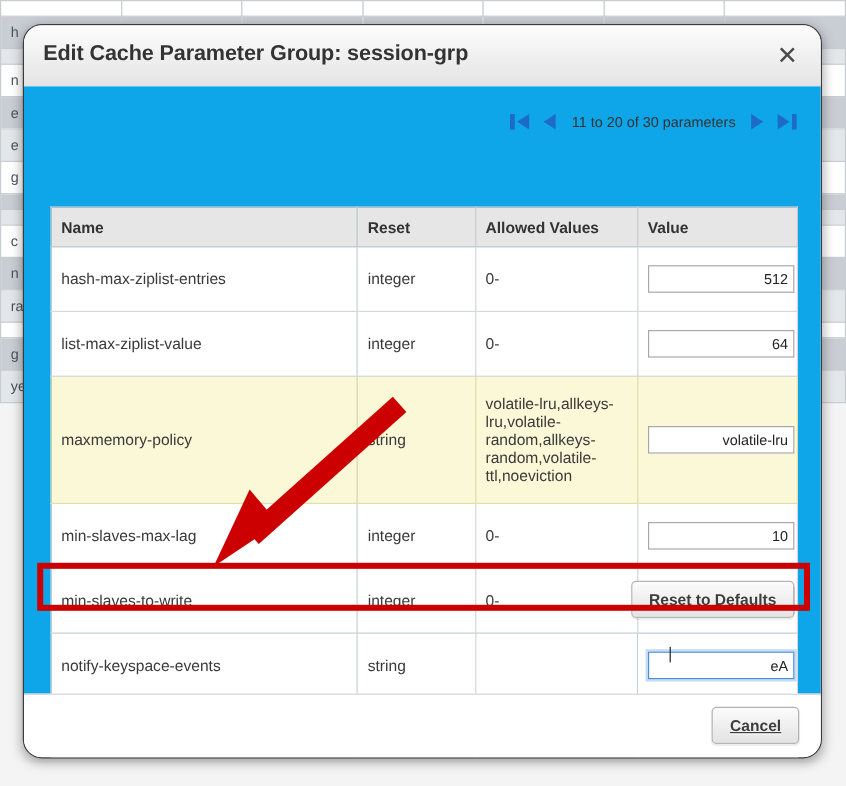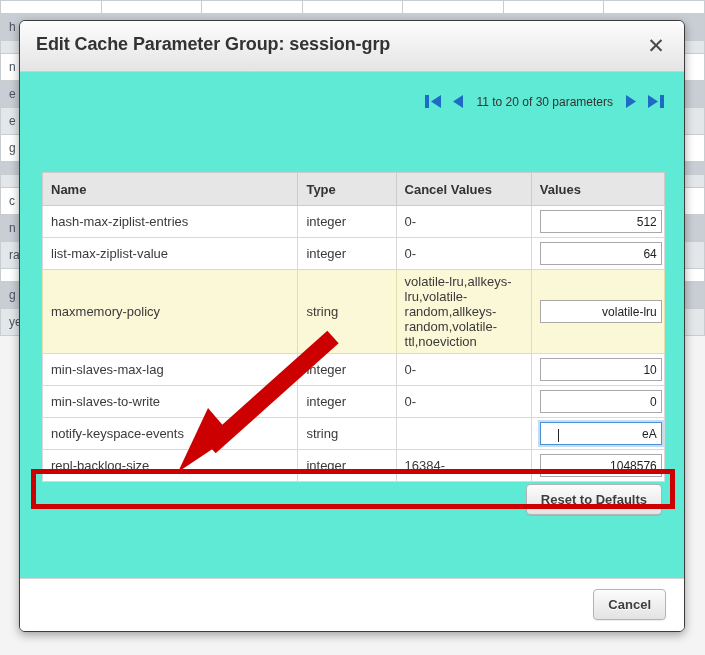--- a/index.html
+++ b/index.html
@@ -48,21 +48,21 @@
 
   
   .modal {
     position: absolute;
     left: 19px;
     top: 20px;
     width: 666px;
     height: 612px;
     background: #ffffff;
     border: 1px solid #3c3c3c;
-    border-radius: 6px;
+    border-radius: 16px;
     box-shadow: 0 3px 10px rgba(0,0,0,0.35);
     overflow: hidden;
     box-sizing: border-box;
   }
 
   .modal-header {
     position: relative;
     height: 50px;
     background: linear-gradient(to bottom, #fdfdfd 0%, #efefef 55%, #e4e4e4 100%);
     border-bottom: 1px solid #cfcfcf;
@@ -89,21 +89,21 @@
     color: #4a4a4a;
     cursor: pointer;
     user-select: none;
     font-family: "DejaVu Sans", sans-serif;
   }
 
   .modal-body {
     position: relative;
     padding: 0;
     height: 508px;
-    background: #5eead4;
+    background: #0ea5e9;
   }
 
   
   .pager {
     position: absolute;
     right: 20px;
     top: 22px;
     display: flex;
     align-items: center;
     gap: 10px;
@@ -139,21 +139,21 @@
     border: 1px solid #cccccc;
     text-align: left;
     font-weight: bold;
     font-size: 13px;
     color: #333333;
     padding: 6px 8px;
     height: 20px;
   }
   table.ptable td {
     border: 1px solid #d8d8d8;
-    padding: 4px 8px;
+    padding: 15px 8px;
     vertical-align: middle;
     background: #ffffff;
     color: #3a3a3a;
   }
   table.ptable tr.highlight td {
     background: #fbf8d8;
     border-color: #e2dfaf;
   }
   .col-name { width: 255px; }
   .col-type { width: 98px; }
@@ -198,20 +198,21 @@
     user-select: none;
     text-align: center;
   }
   .btn-grey {
     background: linear-gradient(to bottom, #fcfcfc 0%, #efefef 50%, #e3e3e3 100%);
     border: 1px solid #b4b4b4;
     color: #3d3d3d;
     padding: 7px 14px;
     box-shadow: 0 1px 1px rgba(0,0,0,0.08);
     text-shadow: 0 1px 0 #ffffff;
+    text-decoration: underline;
   }
   .btn-blue {
     background: linear-gradient(to bottom, #3d8fdd 0%, #2b77c6 50%, #2169b4 100%);
     border: 1px solid #1c5d9e;
     color: #ffffff;
     padding: 8px 16px;
     box-shadow: 0 1px 1px rgba(0,0,0,0.15);
     text-shadow: 0 -1px 0 rgba(0,0,0,0.25);
   }
 
@@ -439,23 +440,23 @@
         <table class="ptable">
           <colgroup>
             <col class="col-name">
               <col class="col-type">
               <col class="col-allowed">
               <col class="col-value">
           </colgroup>
           <thead>
             <tr>
               <th>Name</th>
-              <th>Type</th>
-              <th>Cancel Values</th>
-              <th>Values</th>
+              <th>Reset</th>
+              <th>Allowed Values</th>
+              <th>Value</th>
             </tr>
           </thead>
           <tbody id="ptable-body">
               <tr>
                 <td>hash-max-ziplist-entries</td>
                 <td>integer</td>
                 <td><span class="allowed-wrap">0-</span></td>
                 <td><input type="text" class="vinput" value="512" style=""></td>
               </tr>
               <tr>

